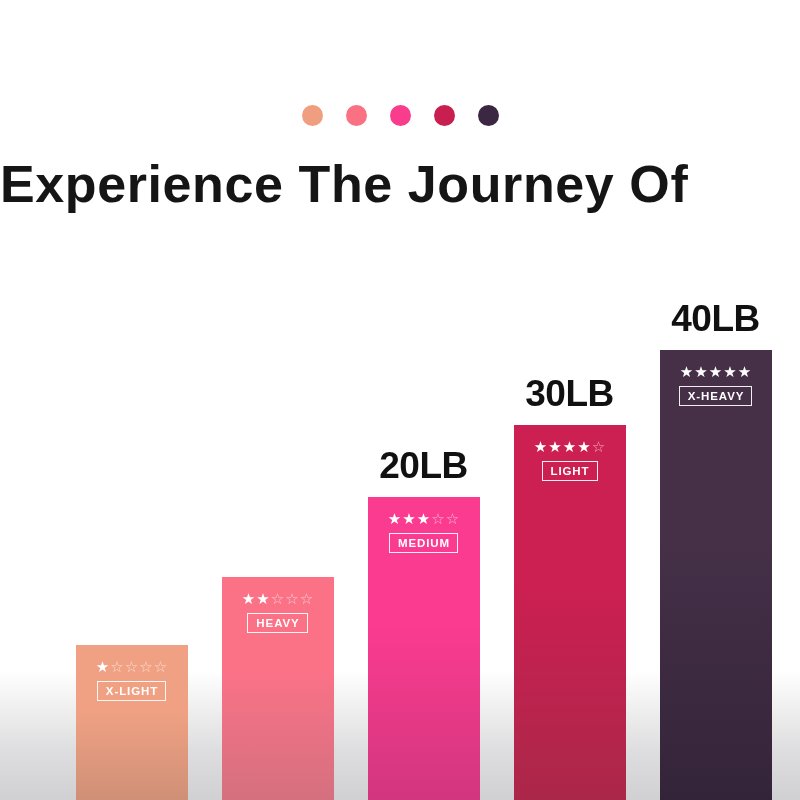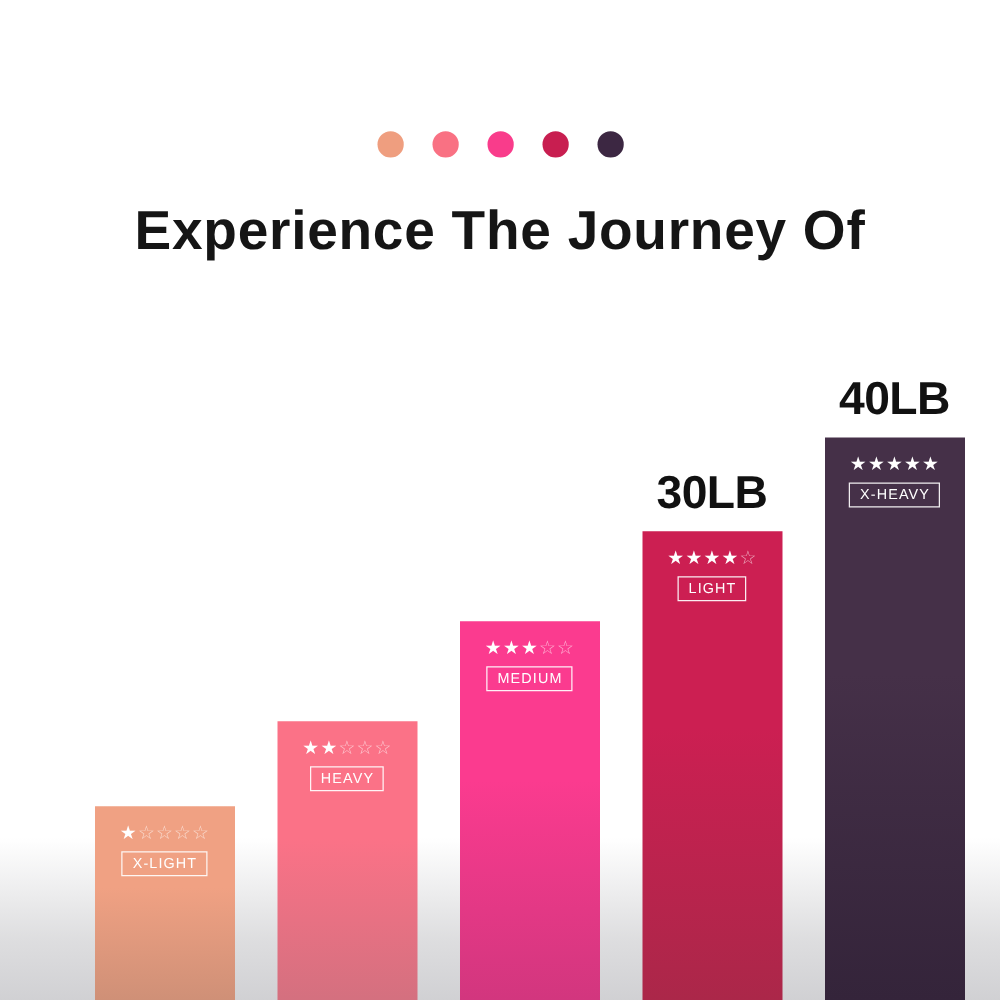--- a/index.html
+++ b/index.html
@@ -48,24 +48,23 @@
     height: 21px;
     border-radius: 50%;
   }
 
   
   .headline {
     position: absolute;
     top: 150px;
     left: 0;
     width: 800px;
-    text-align: center;
     color: #151515;
     font-weight: bold;
-    font-size: 44px;
+    font-size: 52px;
     line-height: 69px;
     letter-spacing: 0.6px;
     z-index: 3;
   }
   .headline .line { display: block; white-space: nowrap; }
 
   
   .chart {
     position: absolute;
     left: 52px;
@@ -123,21 +122,21 @@
     margin-bottom: 7px;
     color: #ffffff;
   }
   .star { display: inline-block; }
   .star.dim { opacity: 0.62; }
 
   .tier-box {
     border: 1.5px solid rgba(255,255,255,0.92);
     color: #ffffff;
     font-size: 11.5px;
-    font-weight: normal;
+    font-weight: bold;
     letter-spacing: 0.9px;
     padding: 3px 7px 3px 8px;
     line-height: 1.05;
     white-space: nowrap;
   }
 
   
   .column.pale .tier-box { border-color: rgba(255,255,255,0.9); }
 </style>
 </head>
@@ -182,20 +181,21 @@
               <span class="star">★</span>
               <span class="star dim">☆</span>
               <span class="star dim">☆</span>
               <span class="star dim">☆</span>
             </div>
             <div class="tier-box">HEAVY</div>
           </div>
         </div>
       </div>
       <div class="column">
+        <div class="weight-label">20LB</div>
         <div class="bar" style="height: 303px; background: linear-gradient(rgb(251, 59, 143) 0%, rgb(251, 59, 143) 42%, rgb(210, 54, 126) 100%);">
           <div class="badge-group">
             <div class="stars">
               <span class="star">★</span>
               <span class="star">★</span>
               <span class="star">★</span>
               <span class="star dim">☆</span>
               <span class="star dim">☆</span>
             </div>
             <div class="tier-box">MEDIUM</div>

